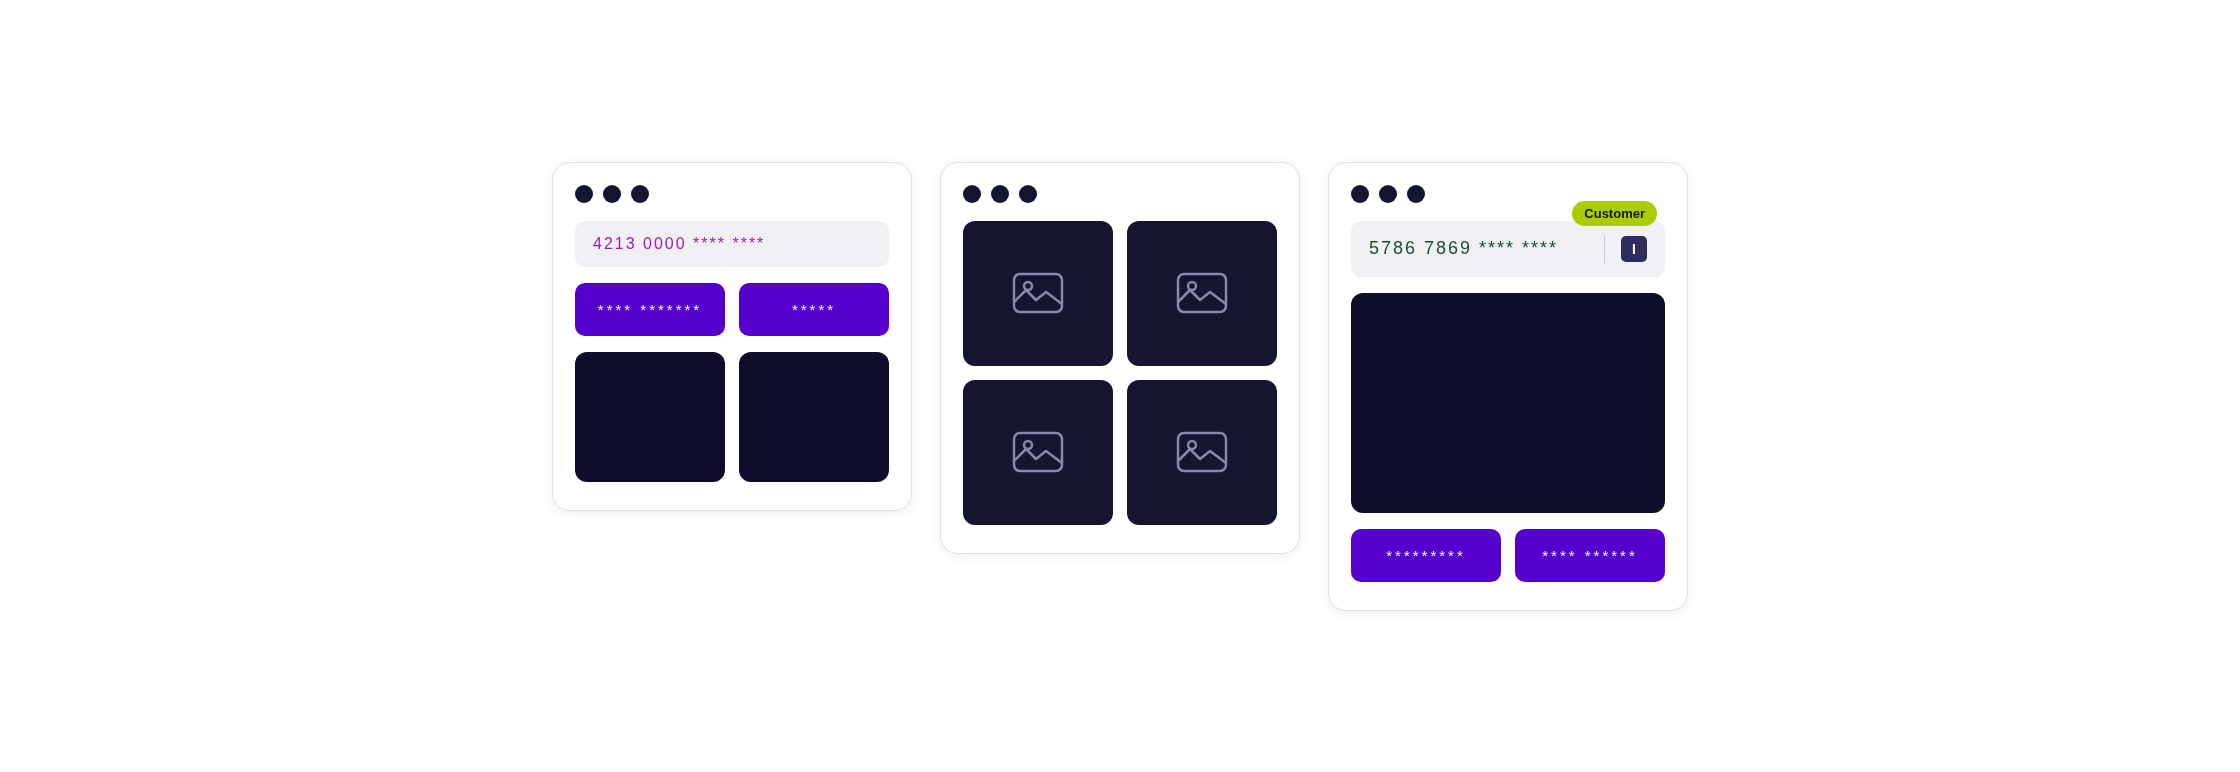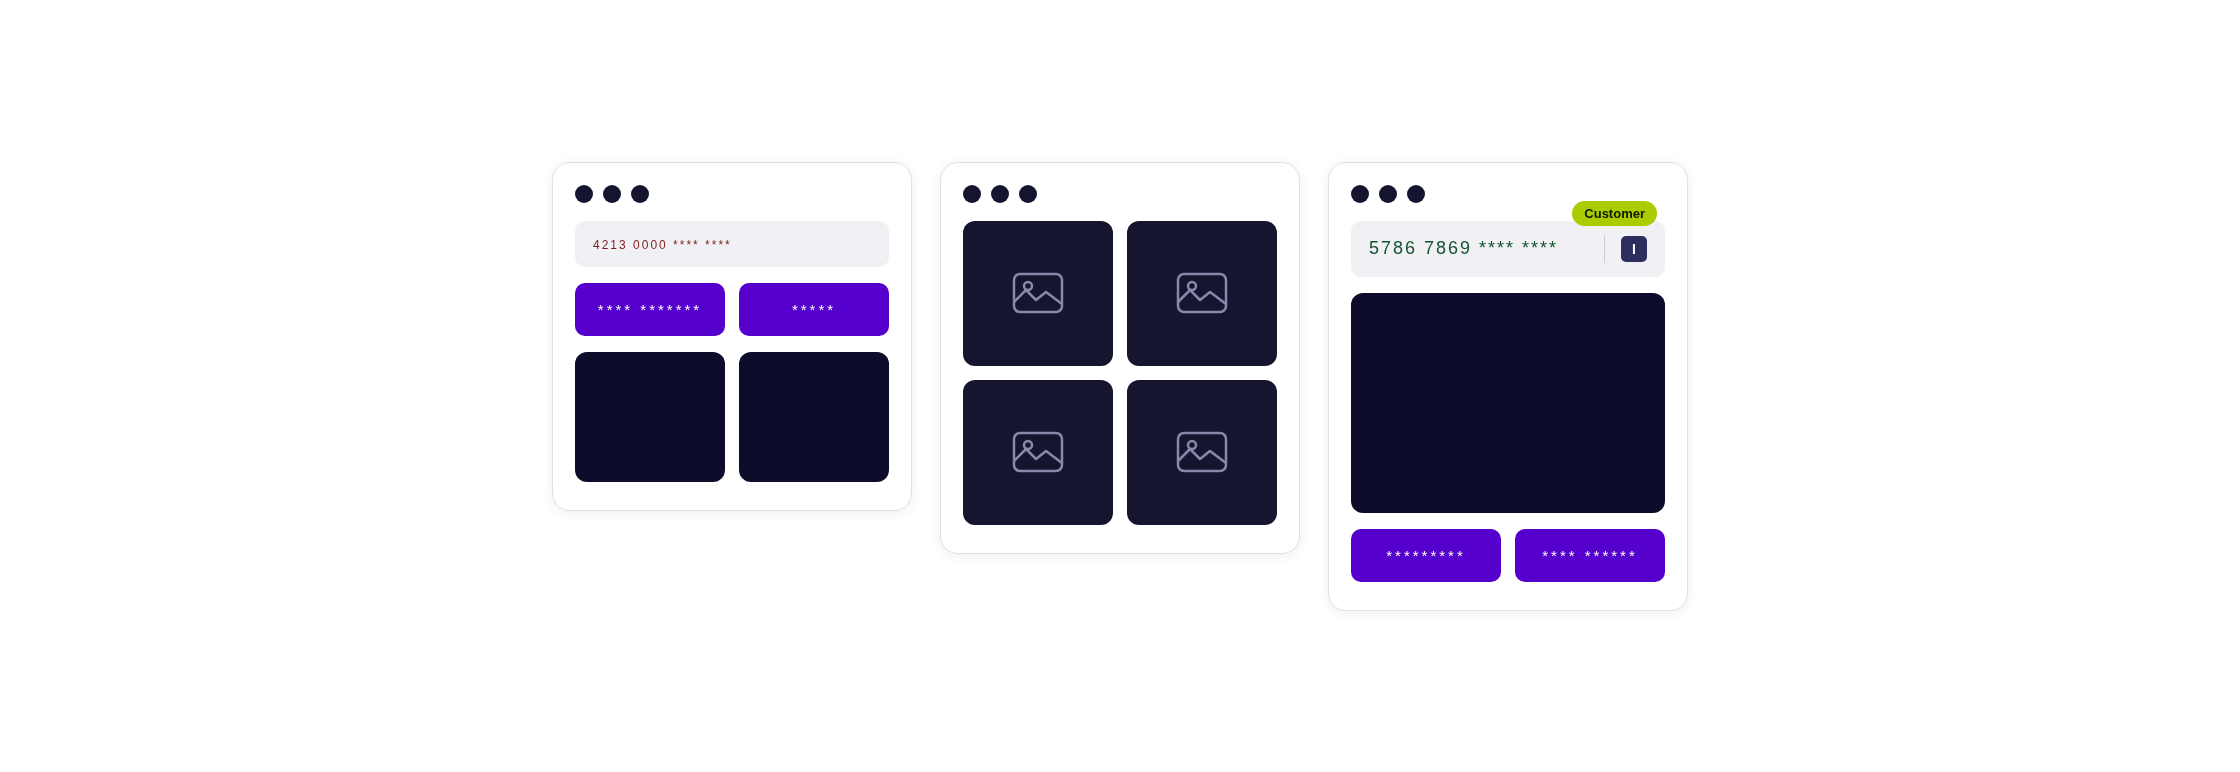--- a/index.html
+++ b/index.html
@@ -50,22 +50,22 @@
 
     
     .card-number-row {
       background: #f0f0f5;
       border-radius: 10px;
       padding: 14px 18px;
       margin-bottom: 16px;
     }
 
     .card-number-text {
-      color: #7f1d1d;
-      font-size: 12px;
+      color: #a21caf;
+      font-size: 16px;
       font-weight: 500;
       letter-spacing: 2px;
     }
 
     .screen1-buttons {
       display: flex;
       gap: 14px;
       margin-bottom: 16px;
     }
 

